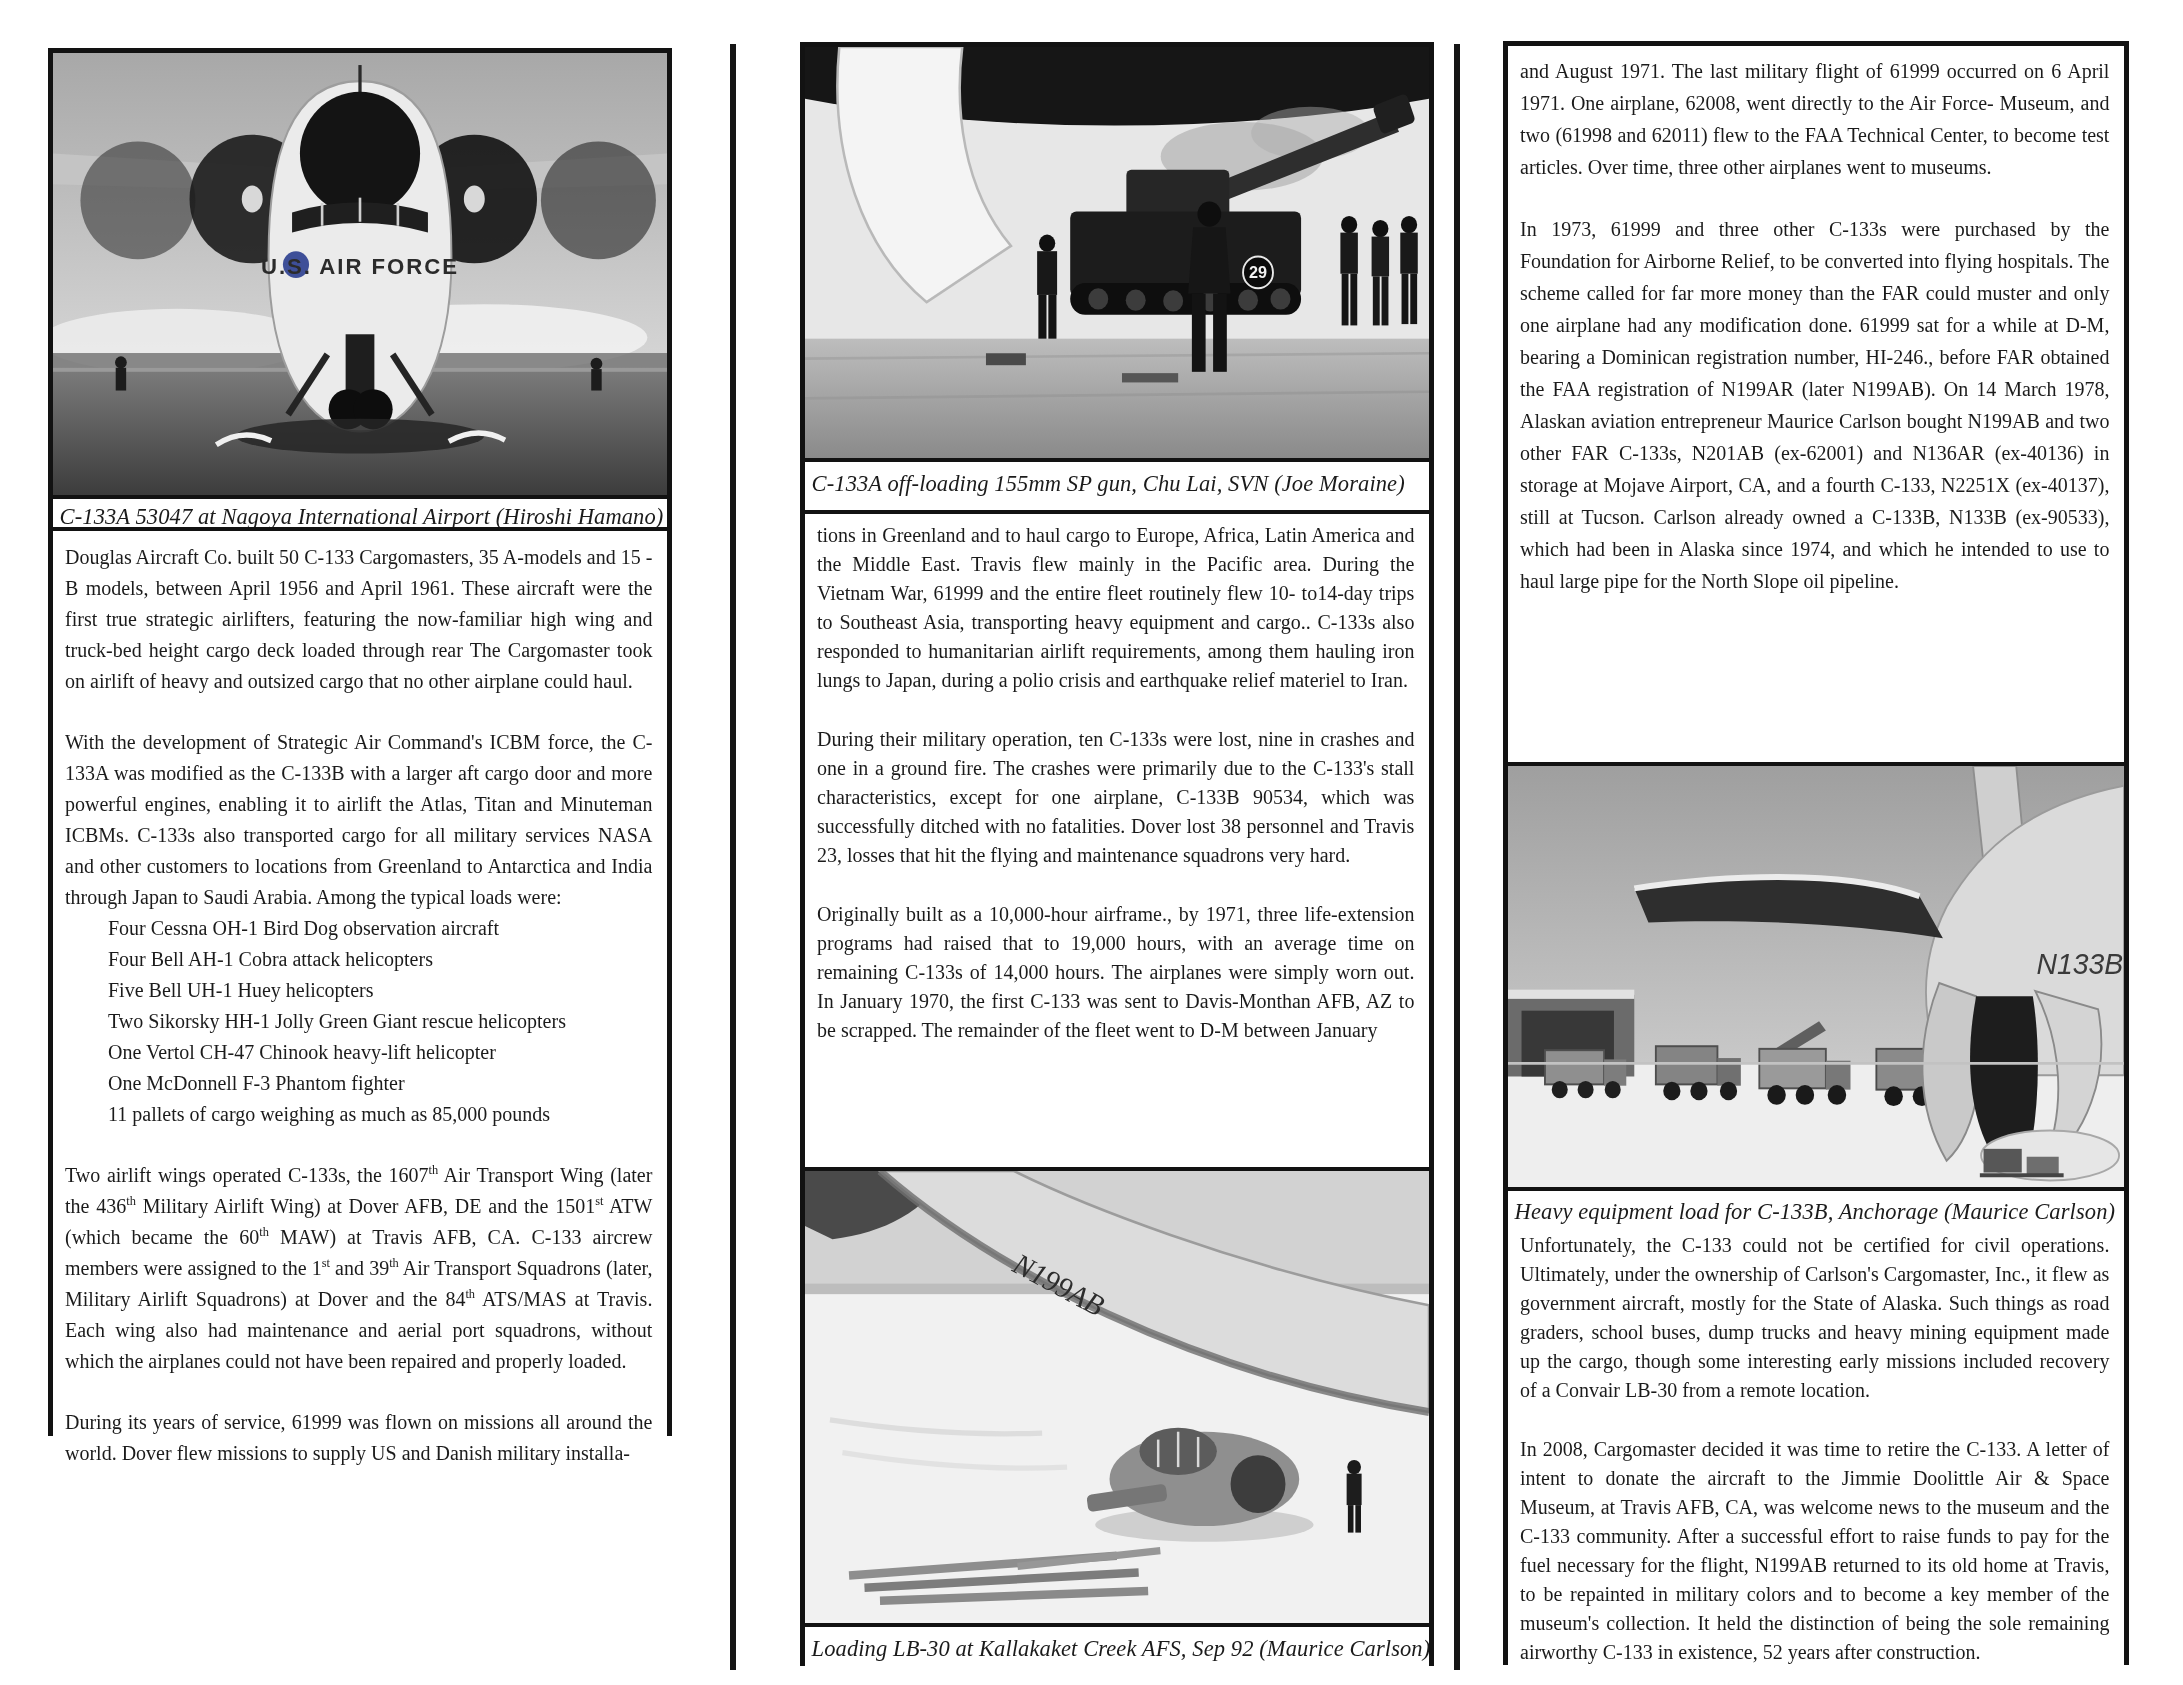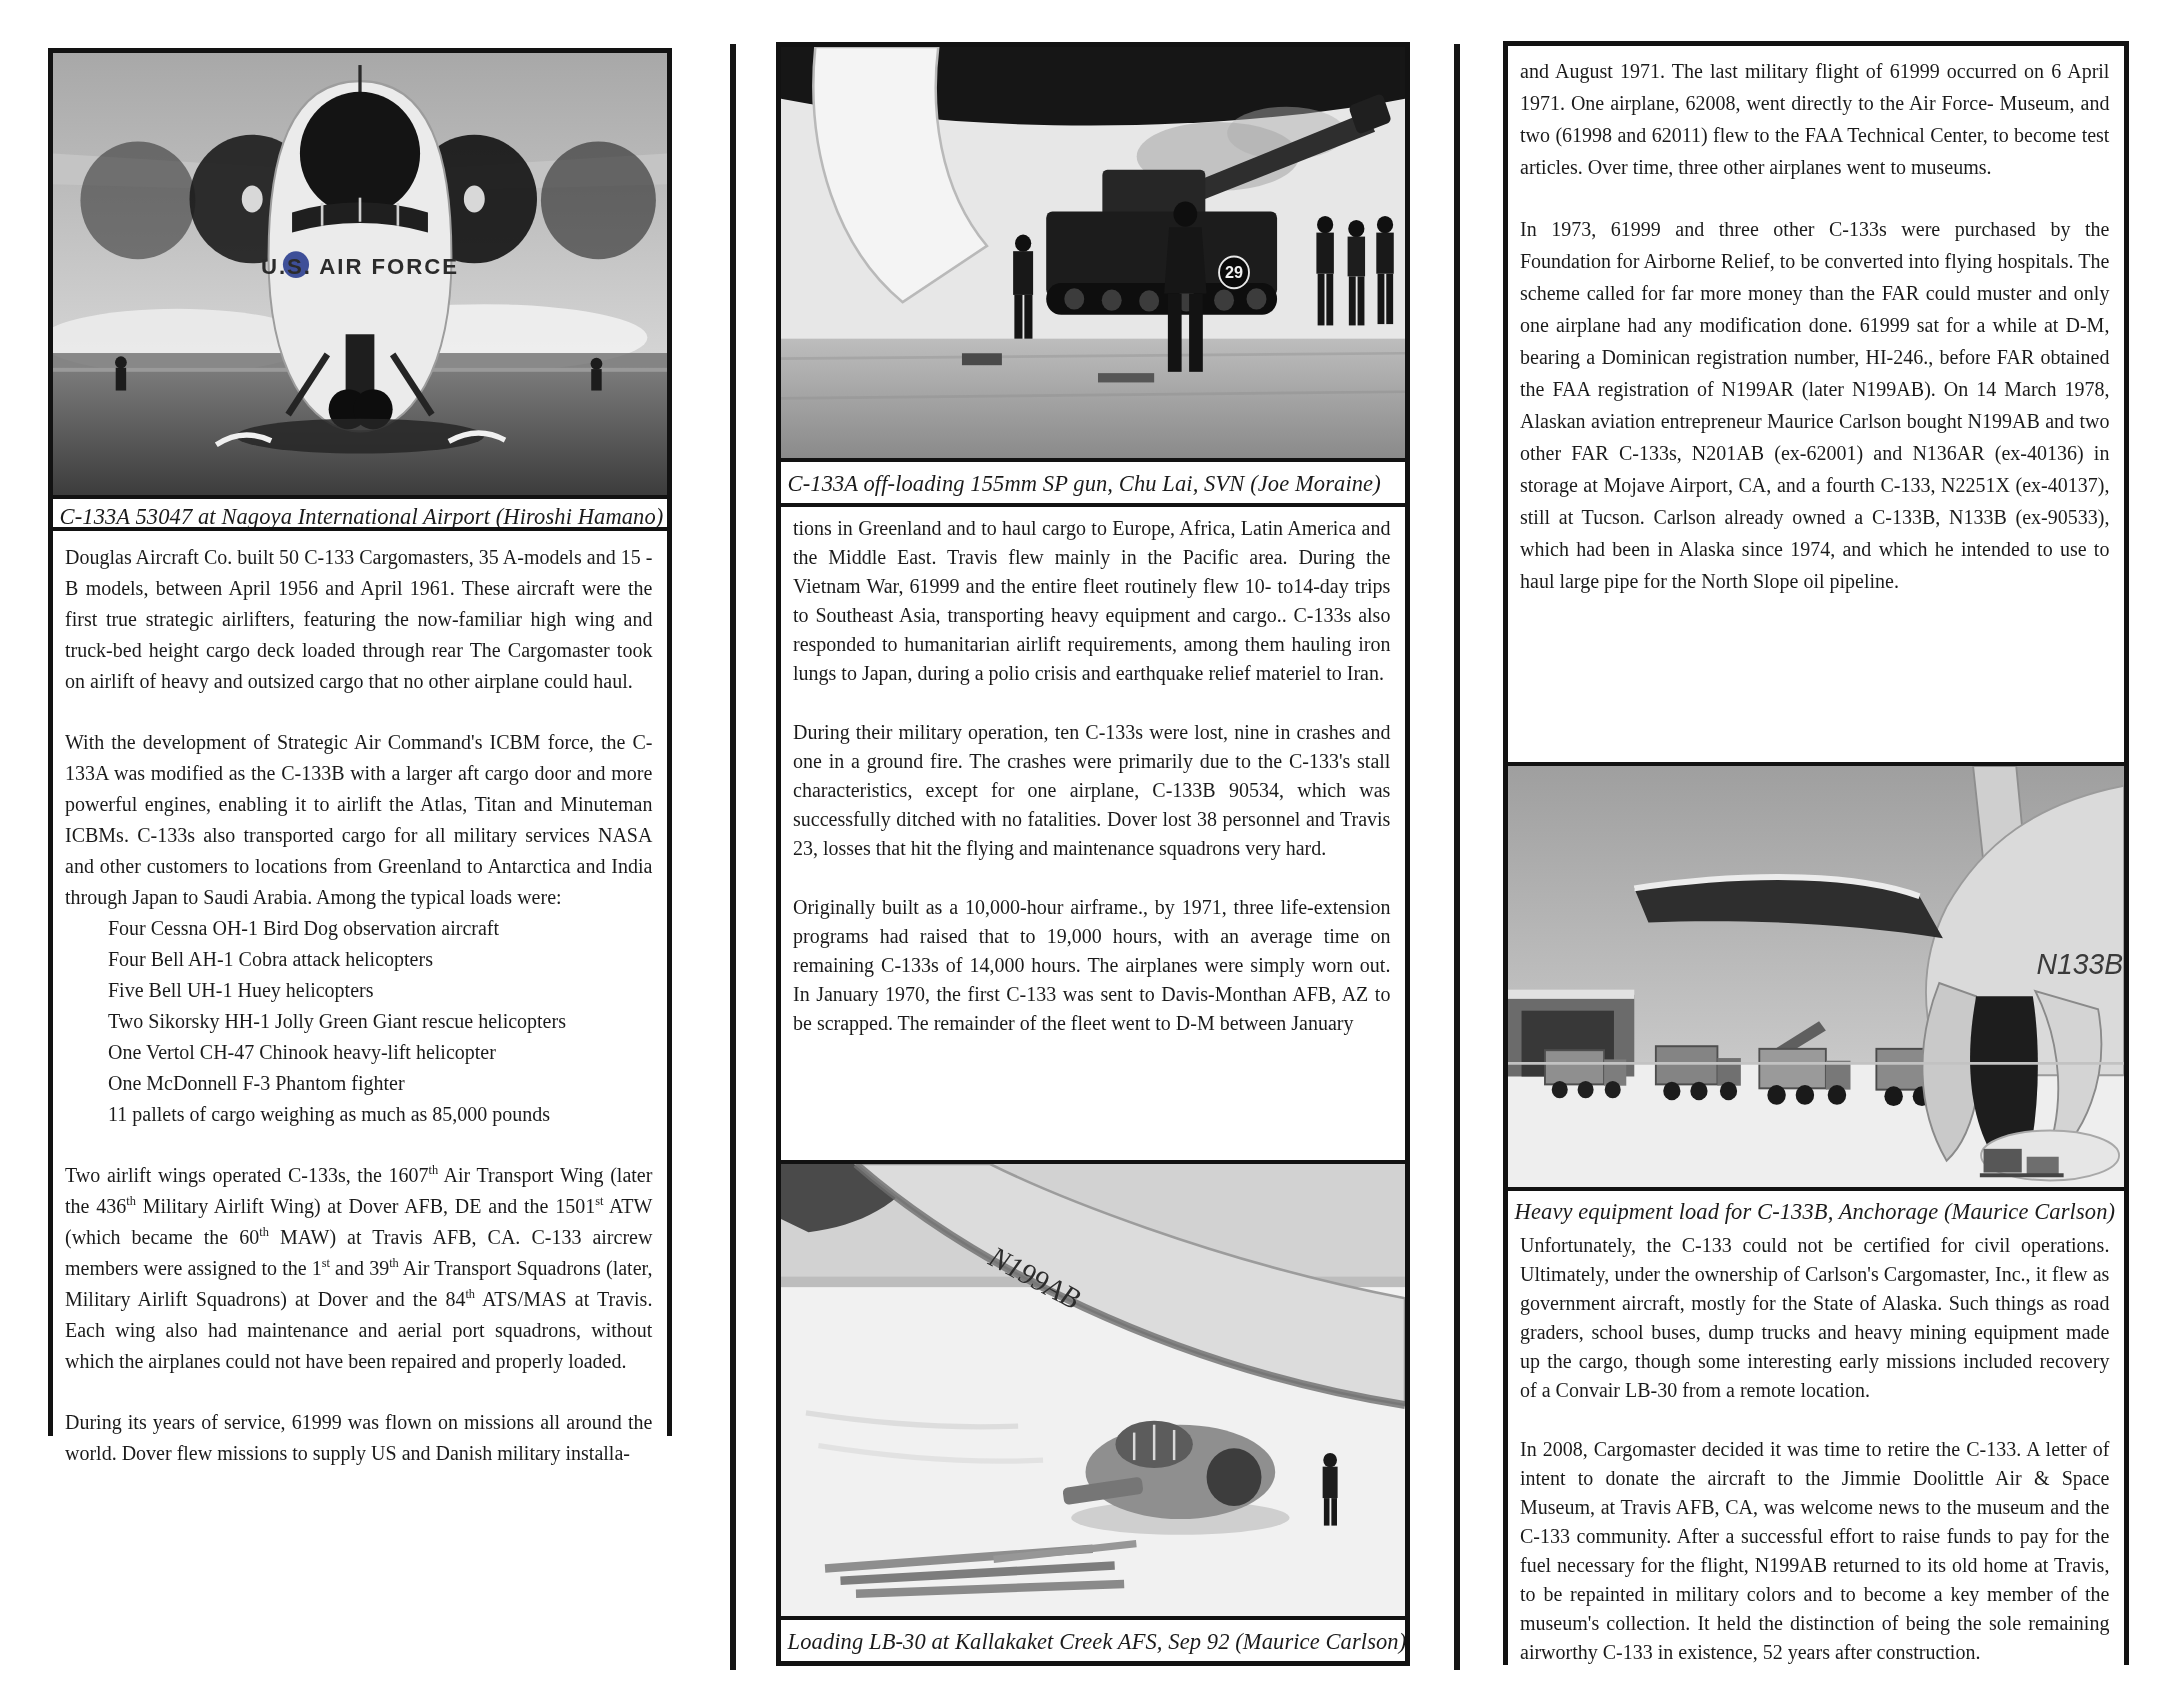--- a/index.html
+++ b/index.html
@@ -101,21 +101,21 @@
         <div>One McDonnell F-3 Phantom fighter</div>
         <div>11 pallets of cargo weighing as much as 85,000 pounds</div>
       </div>
       <p class="gap1">Two airlift wings  operated C-133s, the 1607<sup>th</sup> Air Transport Wing (later the 436<sup>th</sup> Military Airlift Wing) at Dover AFB, DE and the 1501<sup>st</sup> ATW (which became the 60<sup>th</sup> MAW) at Travis AFB, CA. C-133 aircrew members were assigned to the 1<sup>st</sup> and 39<sup>th</sup> Air Transport Squadrons (later, Military Airlift Squadrons) at Dover and the 84<sup>th</sup> ATS/MAS at Travis. Each wing also had maintenance and aerial port squadrons, without which the airplanes could not have been repaired and properly loaded.</p>
       <p class="gap1">During its years of service, 61999 was flown on missions all around the world. Dover flew missions to supply US and Danish military installa-</p>
     </div>
   </div>
 
   <div class="rule-v" style="left:730px;top:44px;width:6px;height:1626px;"></div>
 
-  <div class="frame" style="left:776px;top:42px;width:634px;height:1624px;">
+  <div class="frame" style="left:800px;top:42px;width:634px;height:1624px;">
 
     <div class="photo sect" style="height:411px;">
       <svg viewBox="0 0 1000 620" preserveAspectRatio="none">
         <defs>
           <linearGradient id="floor2" x1="0" y1="0" x2="0" y2="1">
             <stop offset="0" stop-color="#bdbdbd"></stop>
               <stop offset="1" stop-color="#8a8a8a"></stop>
           </linearGradient>
         </defs>
         <rect x="0" y="0" width="1000" height="620" fill="#e7e7e7"></rect>
@@ -163,21 +163,21 @@
           <circle cx="968" cy="268" r="13" fill="#101010"></circle>
             <rect x="954" y="280" width="28" height="62" fill="#191919"></rect>
           <rect x="956" y="342" width="11" height="76" fill="#151515"></rect>
             <rect x="970" y="342" width="11" height="76" fill="#151515"></rect>
         </g>
         <rect x="290" y="462" width="64" height="18" fill="#4a4a4a"></rect>
         <rect x="508" y="492" width="90" height="14" fill="#565656"></rect>
       </svg>
     </div>
 
-    <div class="caption sect b-top b-bot" style="height:49px;padding-top:8px;">C-133A off-loading 155mm SP gun, Chu Lai, SVN (Joe Moraine)</div>
+    <div class="caption sect b-top b-bot" style="height:56px;padding-top:8px;">C-133A off-loading 155mm SP gun, Chu Lai, SVN (Joe Moraine)</div>
 
     <div class="bodytext lh44" style="height:653px;padding-top:6.6px;">
       <p>tions in Greenland and to haul cargo to Europe, Africa, Latin America and the Middle East.  Travis flew mainly in the Pacific area. During the Vietnam War, 61999 and the entire fleet routinely flew  10- to14-day trips to Southeast Asia, transporting heavy equipment and cargo..  C-133s also responded to humanitarian airlift requirements, among them hauling iron lungs to Japan, during a polio crisis and earthquake relief materiel to Iran.</p>
       <p class="gap1">During their military operation, ten C-133s were lost, nine in crashes and one in a ground fire.  The crashes were primarily due to the C-133's stall characteristics, except for one airplane, C-133B 90534, which was successfully ditched with no fatalities.  Dover lost 38 personnel and Travis 23, losses that hit the flying and maintenance squadrons very hard.</p>
       <p class="gap1">Originally built as a 10,000-hour airframe., by 1971, three life-extension programs had raised that to 19,000 hours, with an  average time on remaining C-133s of 14,000 hours.  The airplanes were simply worn out. In January 1970, the first C-133 was sent to Davis-Monthan AFB, AZ to be scrapped. The remainder of the fleet went to D-M between January</p>
     </div>
 
     <div class="photo sect b-top" style="height:456px;">
       <svg viewBox="0 0 1000 690" preserveAspectRatio="none">
         <rect x="0" y="0" width="1000" height="200" fill="#d2d2d2"></rect>

